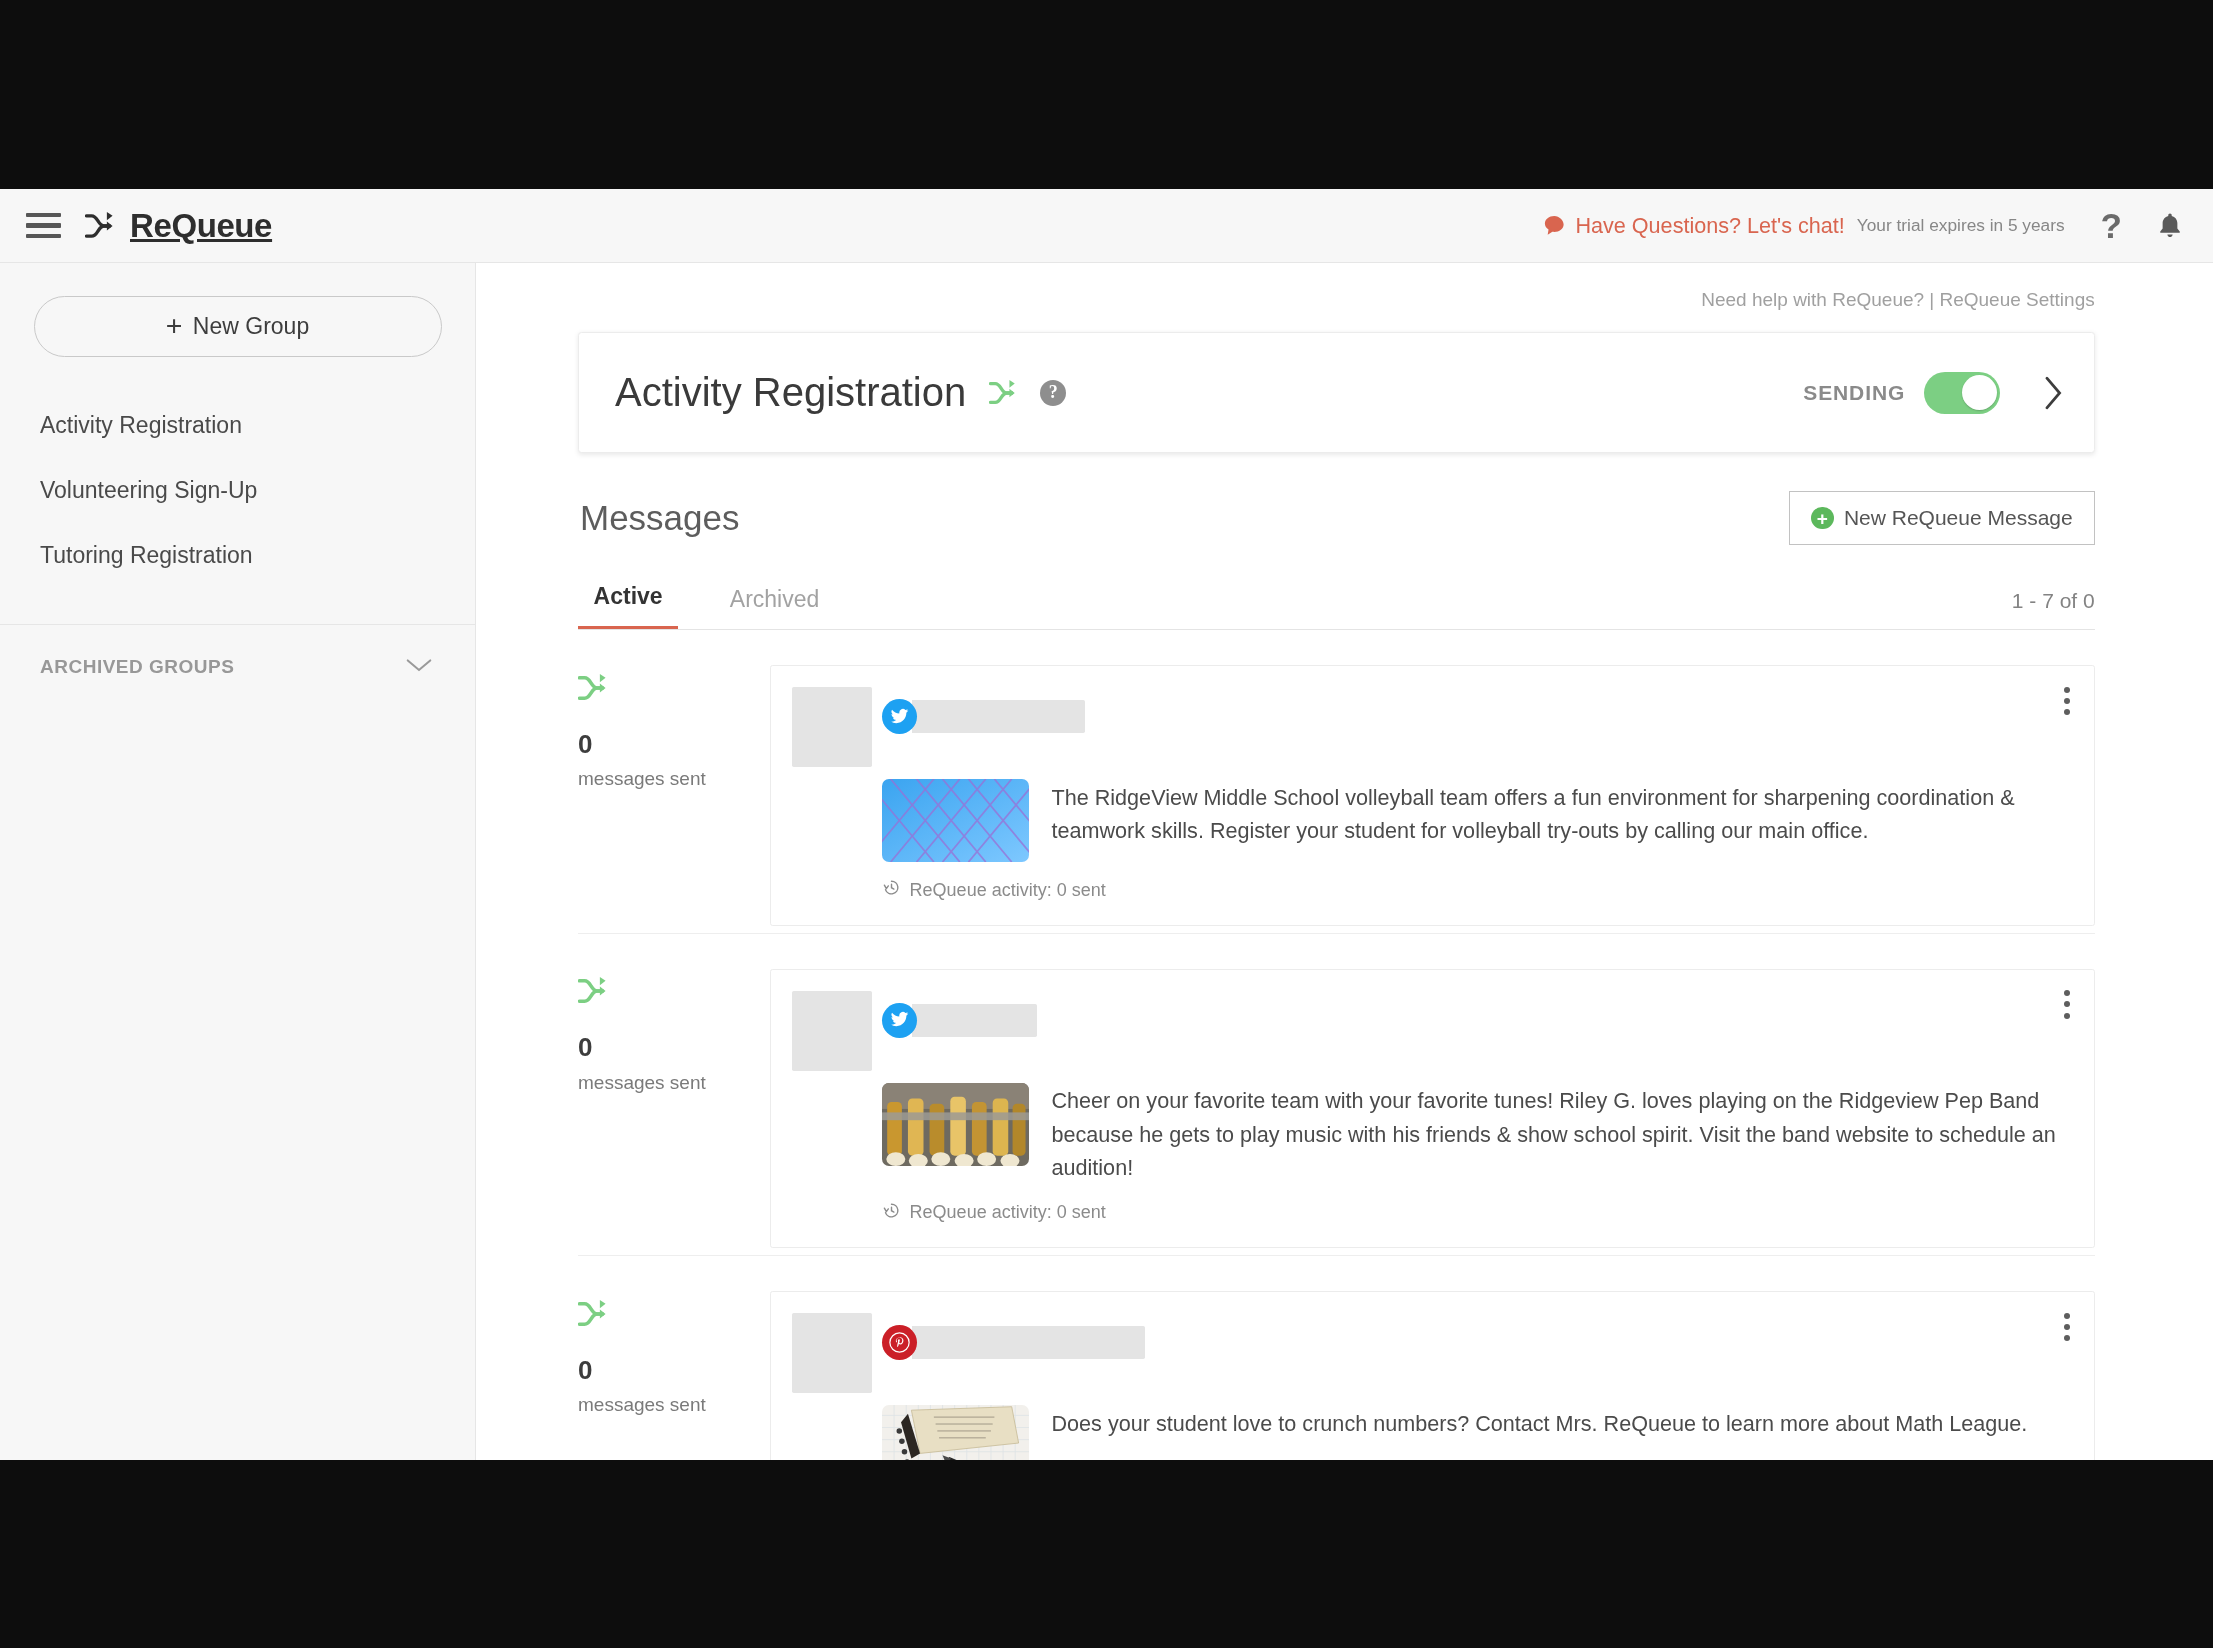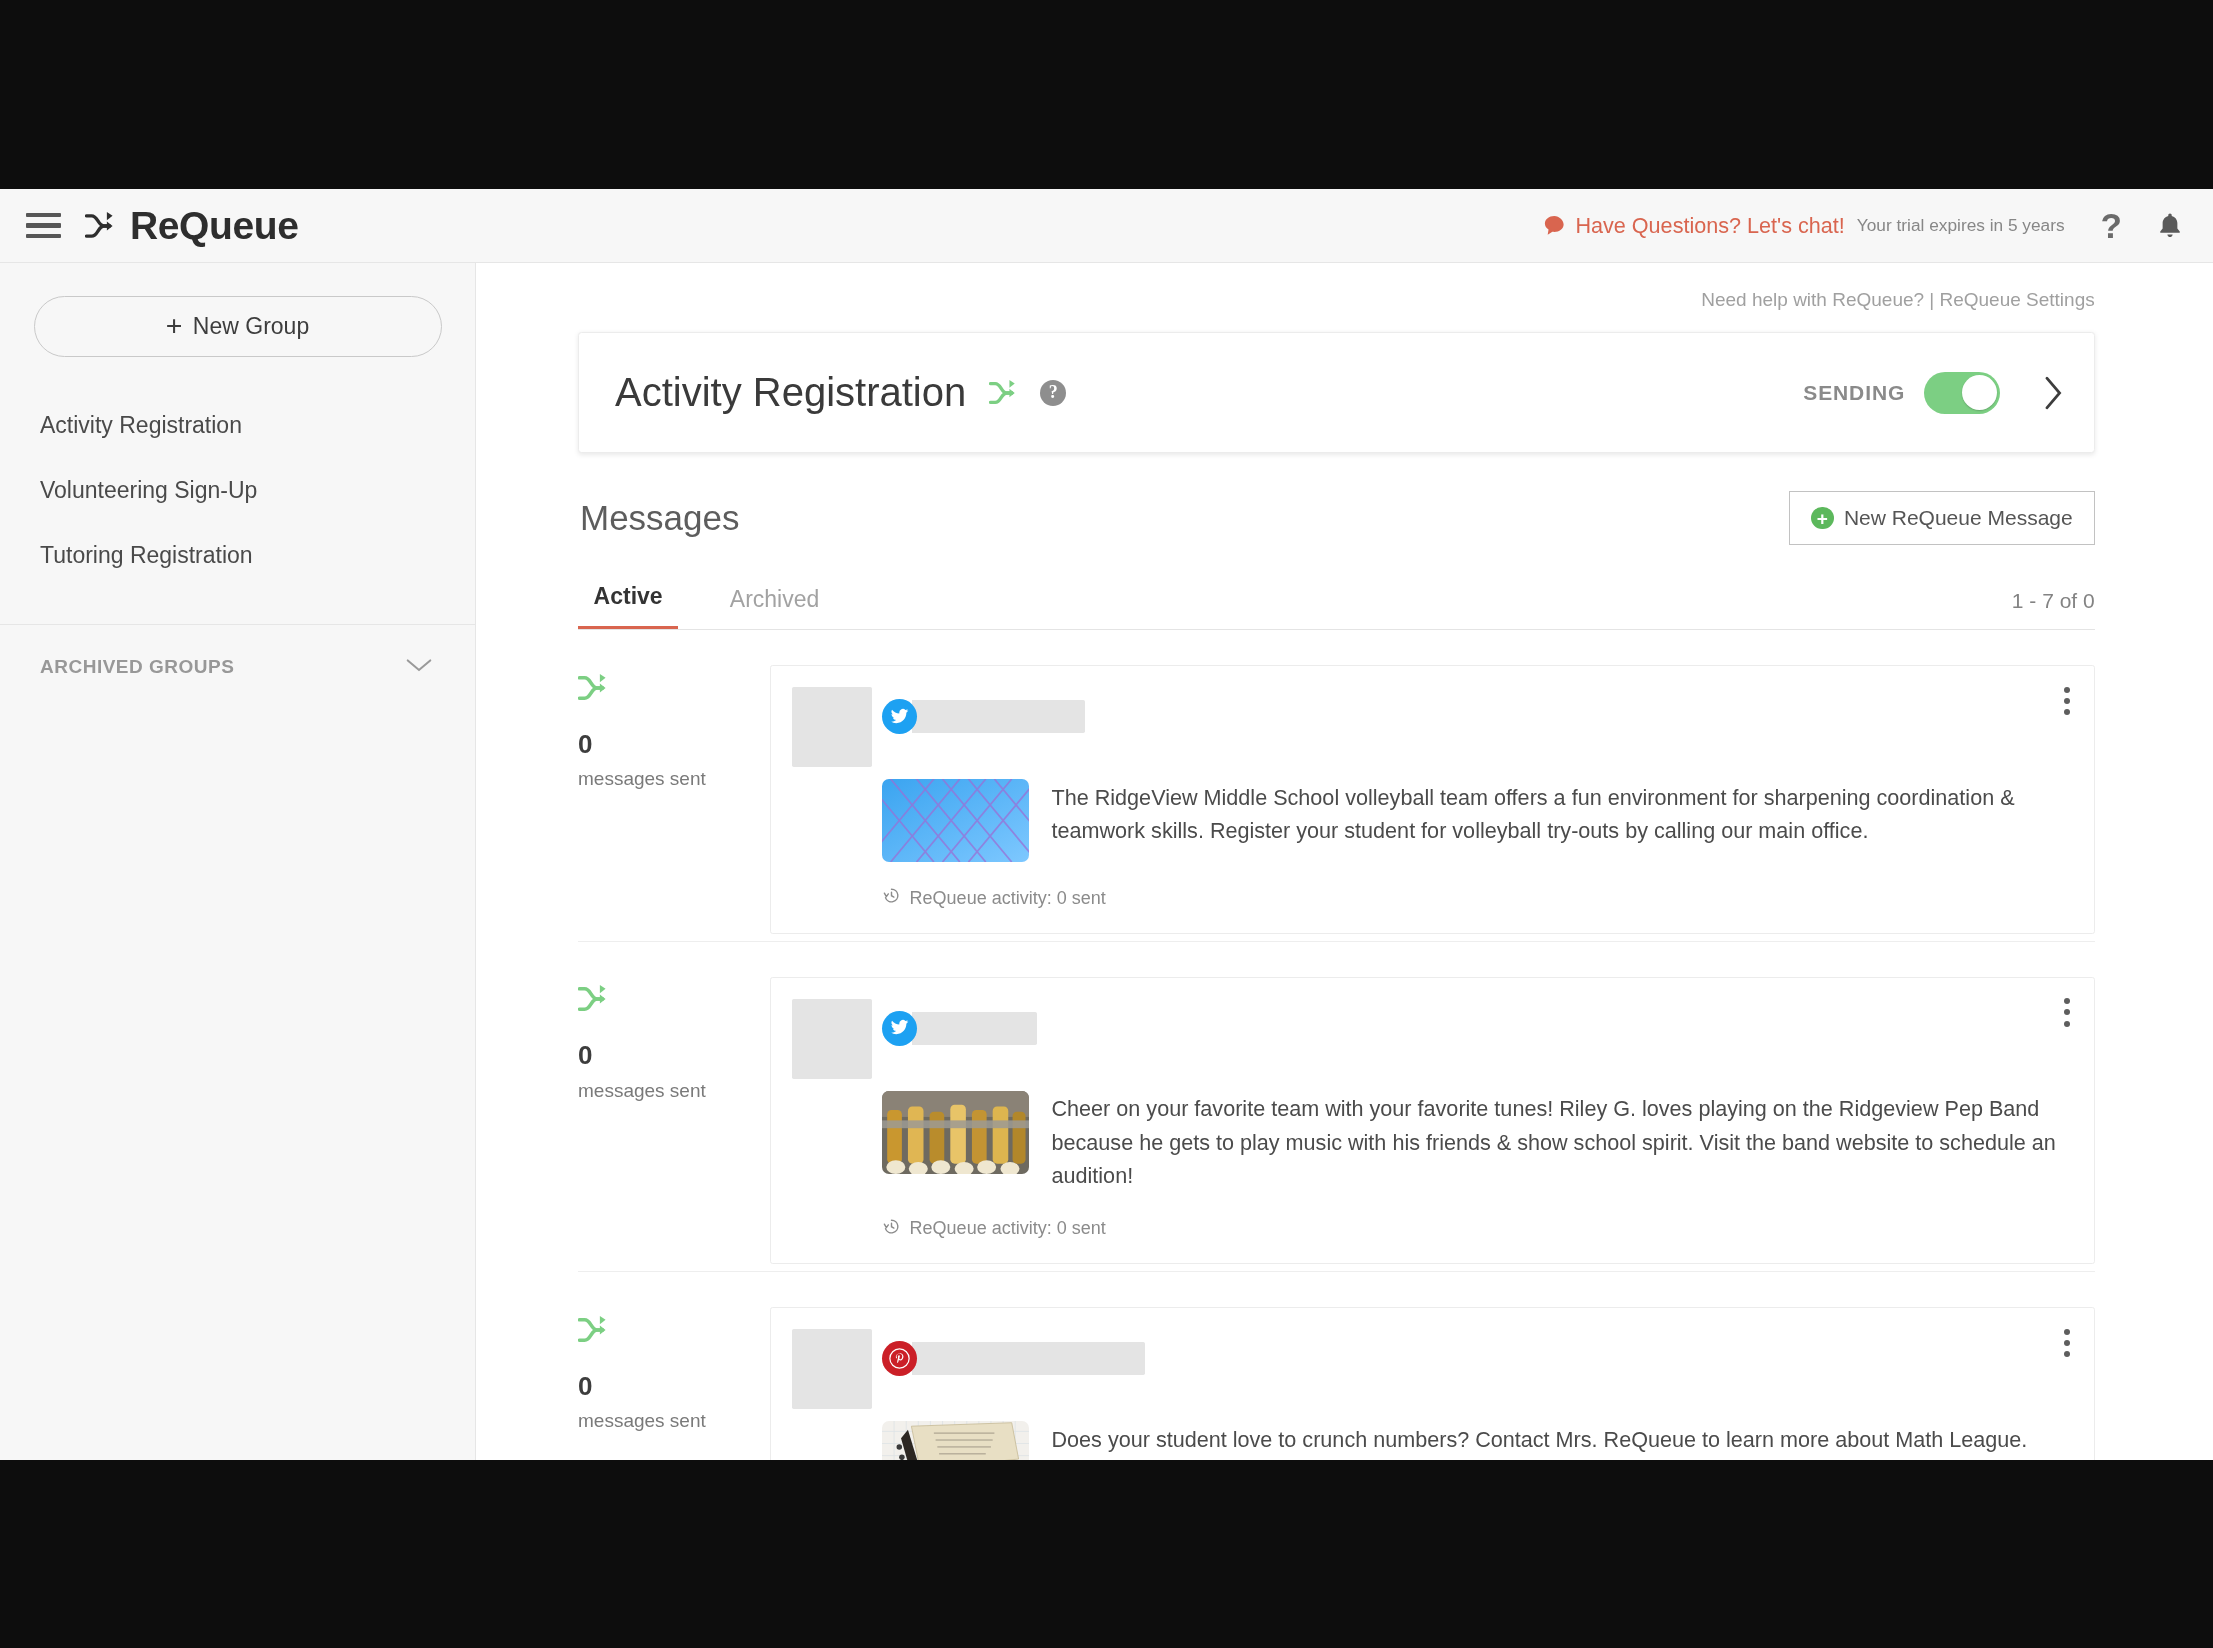--- a/index.html
+++ b/index.html
@@ -39,21 +39,21 @@
     cursor: pointer;
     margin-right: 24px;
   }
   .hamburger span { display: block; height: 4.3px; background: #575757; border-radius: 0.9px; }
   .brand {
     display: flex; align-items: center; gap: 14px;
     cursor: pointer;
   }
   .brand-shuffle { width: 31px; height: 28px; display:block; }
   .brand-name {
-    font-size: 39px; font-weight: bold; color: #2e2e2e; letter-spacing: -0.4px;
+    font-size: 33px; font-weight: bold; color: #2e2e2e; letter-spacing: -0.4px; text-decoration: underline;
   }
   .topbar-right {
     margin-left: auto; display: flex; align-items: center; gap: 0;
   }
   .chat-bubble { margin-right: 10.4px; display: flex; align-items: center; }
   .chat-link {
     color: #d9654f; font-size: 21.6px; font-weight: normal; cursor: pointer; white-space: nowrap;
   }
   .trial-text { color: #878787; font-size: 17.3px; margin-left: 12px; white-space: nowrap; }
   .help-q {
@@ -261,21 +261,21 @@
   .msg-body { display: flex; margin-top: 12px; padding-left: 90px; align-items: flex-start; }
   .msg-thumb {
     width: 147px; height: 83px; border-radius: 7px; flex-shrink: 0;
     overflow: hidden; margin-right: 22.5px;
   }
   .msg-text {
     font-size: 21.6px; line-height: 1.55; color: #4b4b4b; padding-top: 1.7px; max-width: 1202px;
   }
   .msg-footer {
     display: flex; align-items: center; gap: 8.6px;
-    margin-top: 24px; padding-left: 90px;
+    margin-top: 16px; padding-left: 90px;
     font-size: 18px; color: #8b8b8b;
   }
   .kebab {
     position: absolute; top: 15.6px; right: 19px;
     display: flex; flex-direction: column; gap: 5.2px; cursor: pointer; padding: 5.2px;
   }
   .kebab i { width: 6px; height: 6px; border-radius: 50%; background: #5e5e5e; display: block; }
 
   .scroll-edge {
     position: absolute; top: 0; right: 0; width: 0.9px; height: 100%; background: #e8e8e8;

